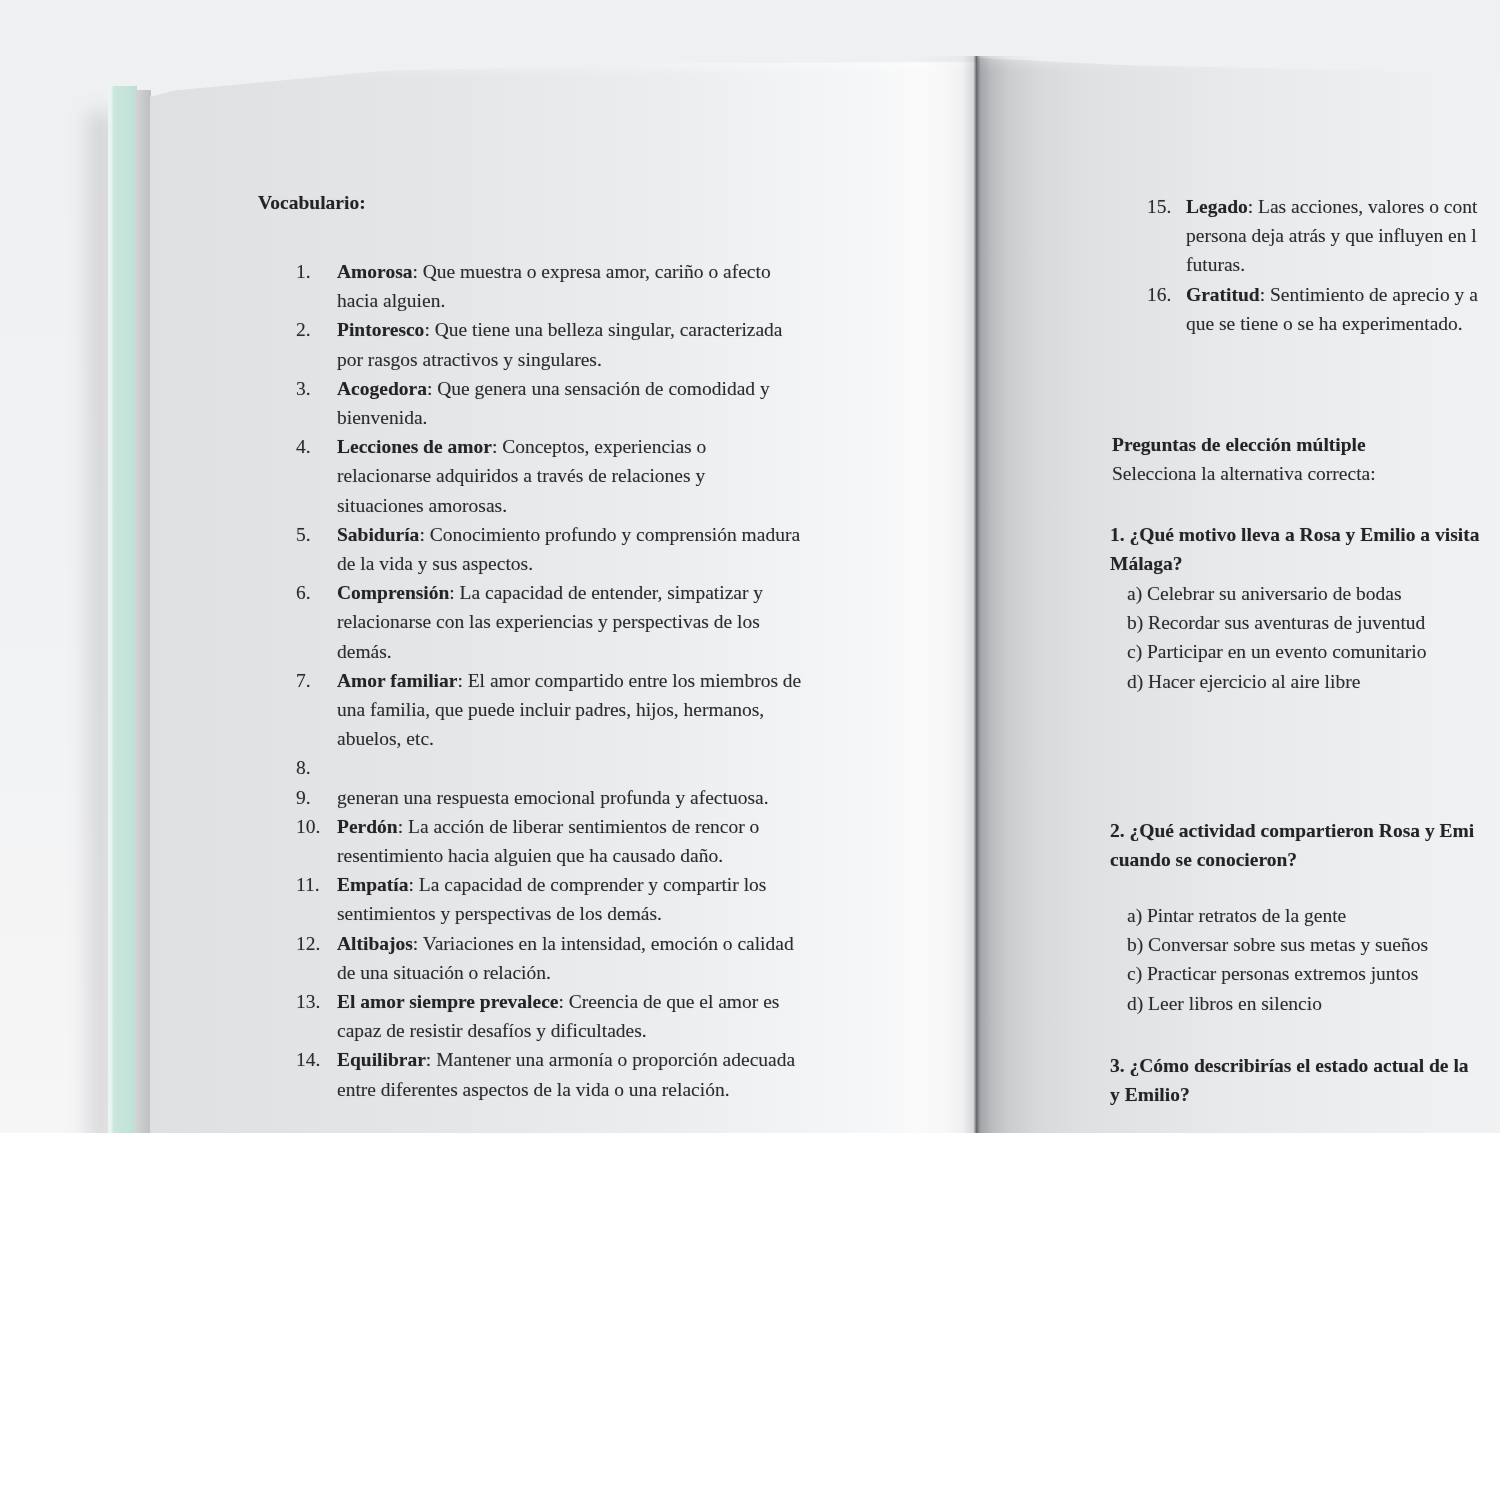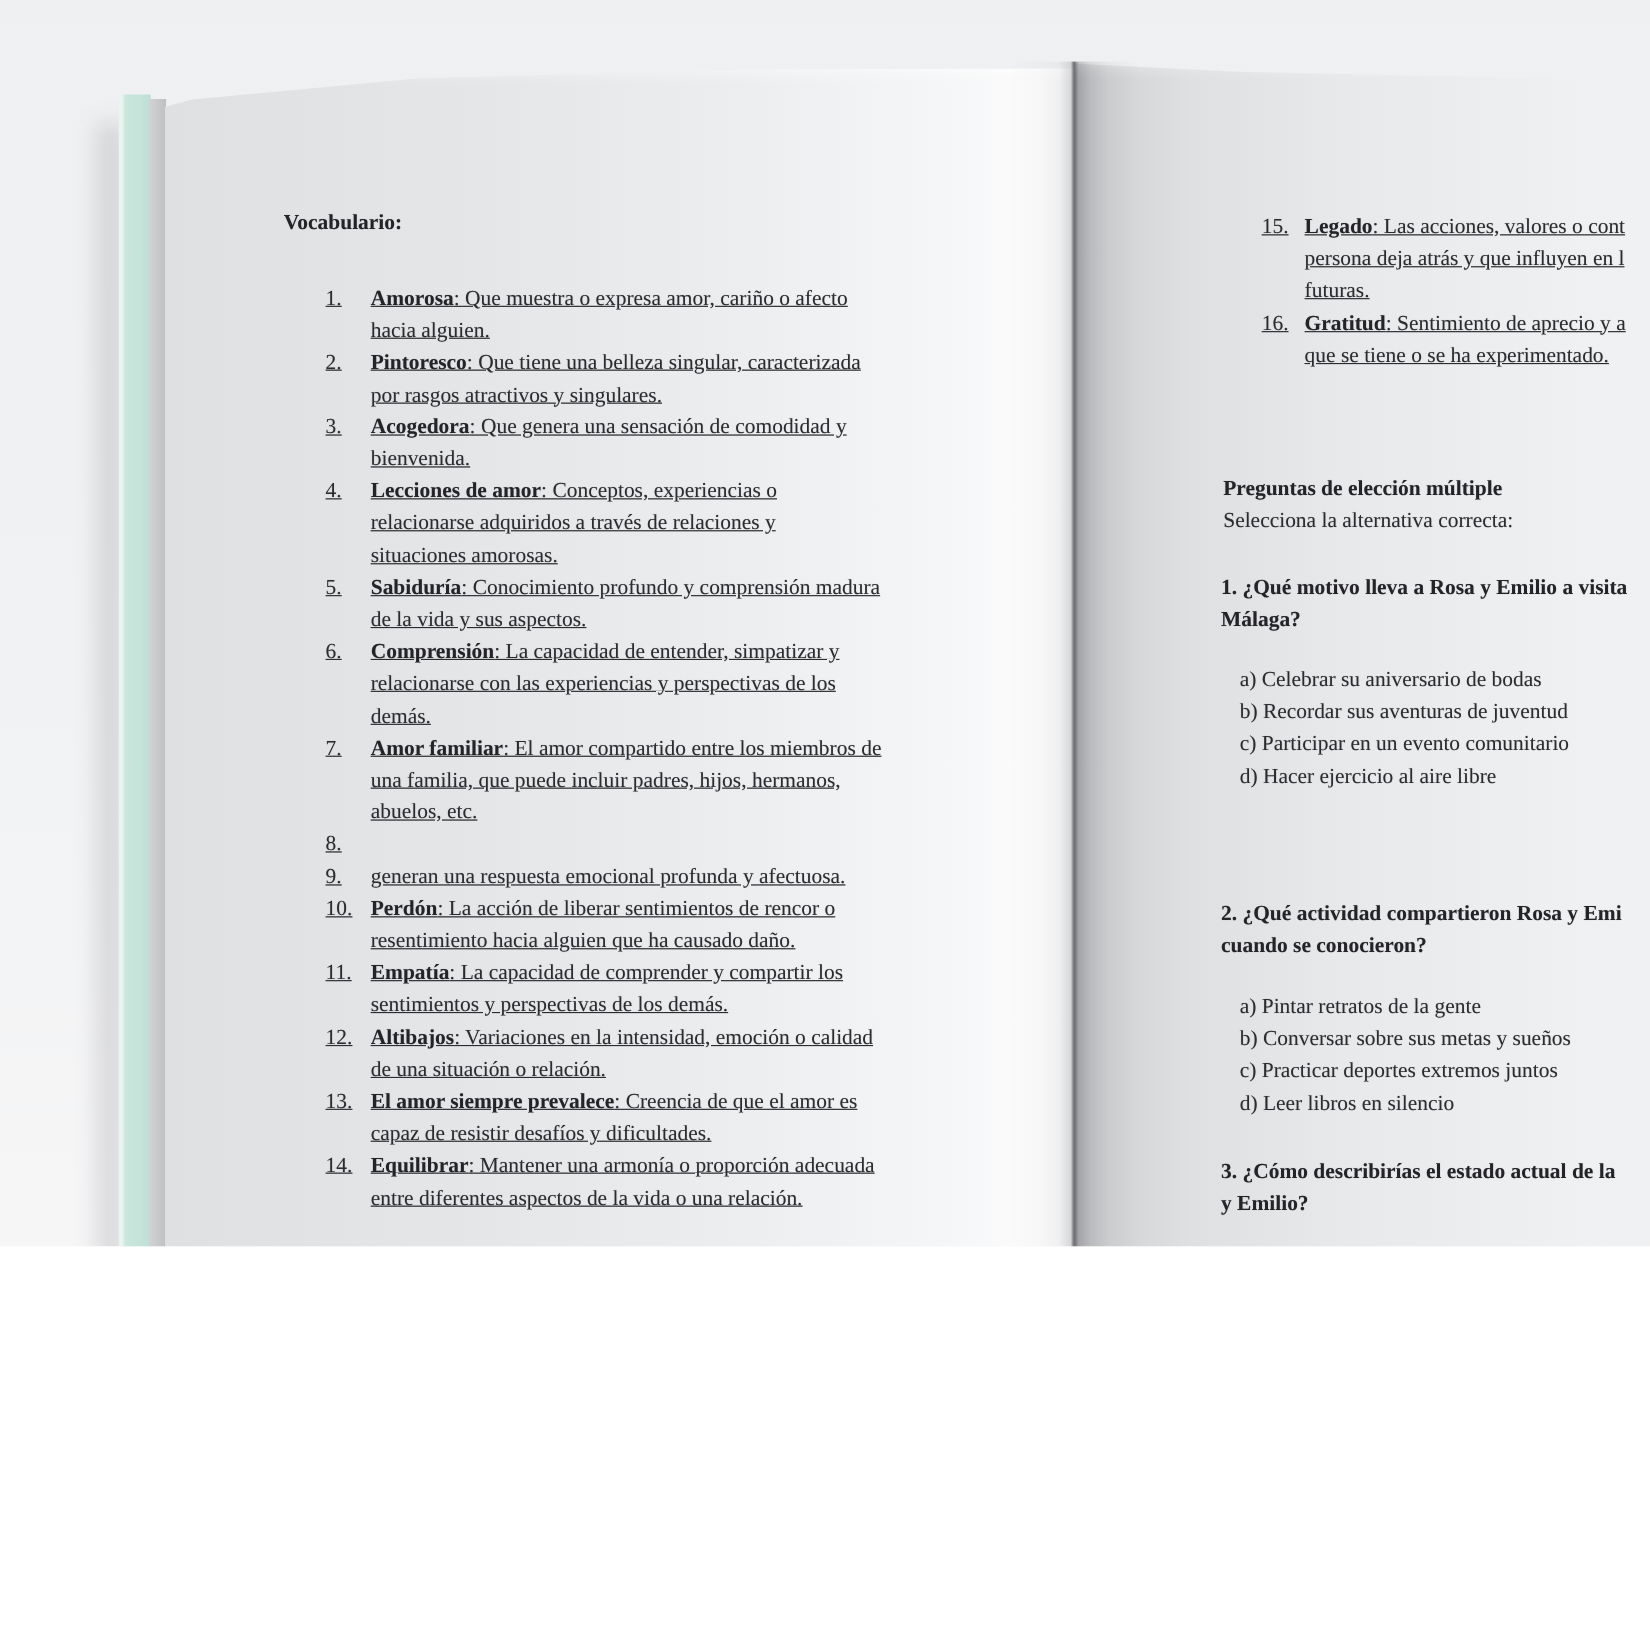--- a/index.html
+++ b/index.html
@@ -36,33 +36,33 @@
   .gutter-shade{position:absolute;left:917px;top:56px;width:120px;height:1302px;
       background:linear-gradient(to right,rgba(60,60,66,0) 0%,rgba(60,60,66,0.04) 38%,rgba(60,60,66,0.16) 47%,rgba(38,38,44,0.68) 49.6%,rgba(38,38,44,0.5) 50.4%,rgba(60,60,66,0.26) 53%,rgba(60,60,66,0.12) 62%,rgba(60,60,66,0.05) 75%,rgba(60,60,66,0) 100%);}
 
   
   .left-page,.right-page{font-size:19.5px;line-height:29.2px;color:#2c2c30;
       text-shadow:0 0 1px rgba(44,44,48,0.28);}
   b,.term,.qhead,.vocab-heading,.sec-title{font-weight:700;color:#242428;}
 
   .vocab-heading{position:absolute;left:108px;top:126px;}
   .vocab-list{position:absolute;left:146px;top:195px;margin:0;padding:0;list-style:none;}
-  .vitem{display:flex;text-decoration:underline;}
+  .vitem{display:flex;}
   .num{flex:0 0 41px;white-space:nowrap;}
   .dline{white-space:nowrap;}
 
   .vocab-cont{position:absolute;left:170px;top:136px;}
   .vocab-cont .num{flex:0 0 39px;}
 
   .section-head{position:absolute;left:135px;top:374px;white-space:nowrap;}
   .sec-title{}
 
   .qhead{position:absolute;left:133px;white-space:nowrap;}
   .qopts{position:absolute;left:150px;white-space:nowrap;}
-  .qh1{top:464px}.qo1{top:548px}
+  .qh1{top:464px}.qo1{top:523px}
   .qh2{top:760px}.qo2{top:845px}
   .qh3{top:995px}.qo3{top:1082px}
 </style>
 </head>
 <body>
 
 <div class="scene">
   <div class="spine-shadow"></div>
   <div class="floor-shadow-soft"></div>
   <div class="floor-shadow-core"></div>
@@ -205,21 +205,21 @@
           <div class="dline opt">c) Participar en un evento comunitario</div>
           <div class="dline opt">d) Hacer ejercicio al aire libre</div>
         </div>
         <div class="qhead qh2">
           <div class="dline">2. ¿Qué actividad compartieron Rosa y Emi</div>
           <div class="dline">cuando se conocieron?</div>
         </div>
         <div class="qopts qo2">
           <div class="dline opt">a) Pintar retratos de la gente</div>
           <div class="dline opt">b) Conversar sobre sus metas y sueños</div>
-          <div class="dline opt">c) Practicar deportes extremos juntos</div>
+          <div class="dline opt">c) Practicar personas extremos juntos</div>
           <div class="dline opt">d) Leer libros en silencio</div>
         </div>
         <div class="qhead qh3">
           <div class="dline">3. ¿Cómo describirías el estado actual de la</div>
           <div class="dline">y Emilio?</div>
         </div>
         <div class="qopts qo3">
           <div class="dline opt">a) Se odian y discuten constantemente</div>
           <div class="dline opt">b) Son indiferentes el uno al otro</div>
         </div>

